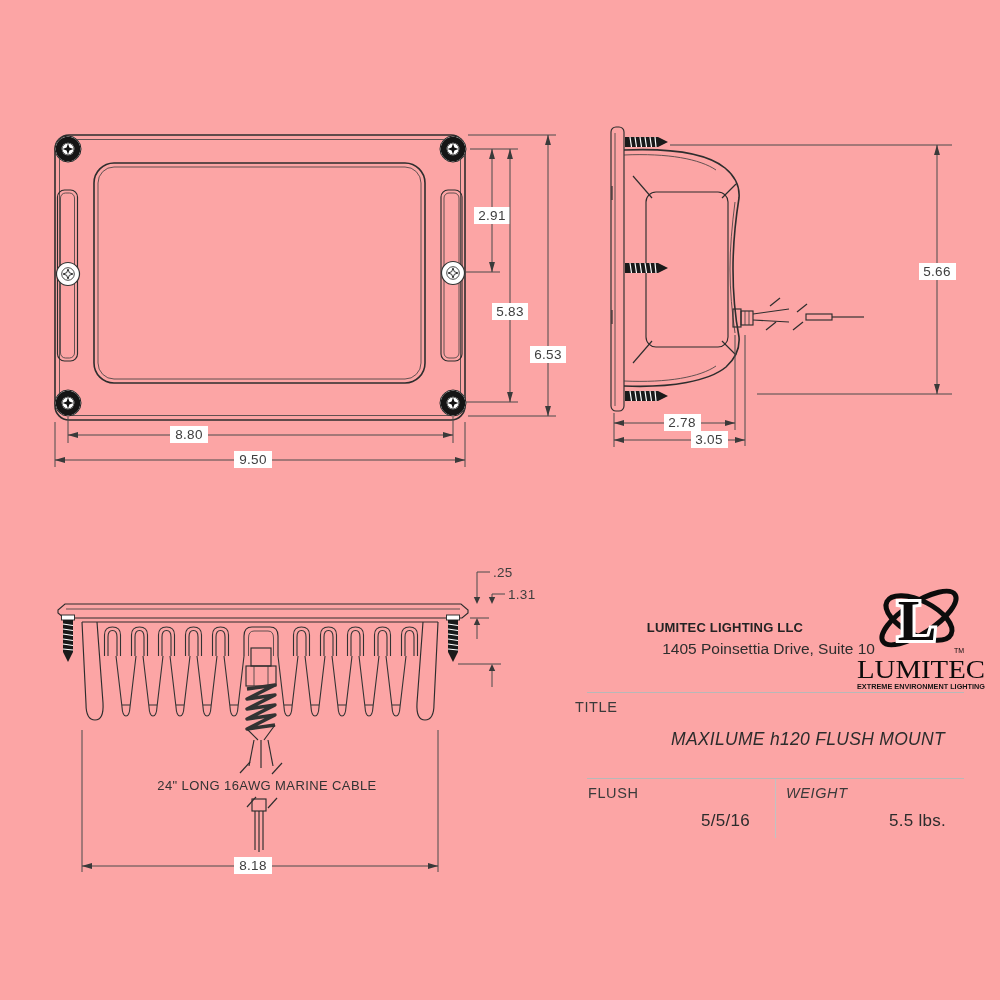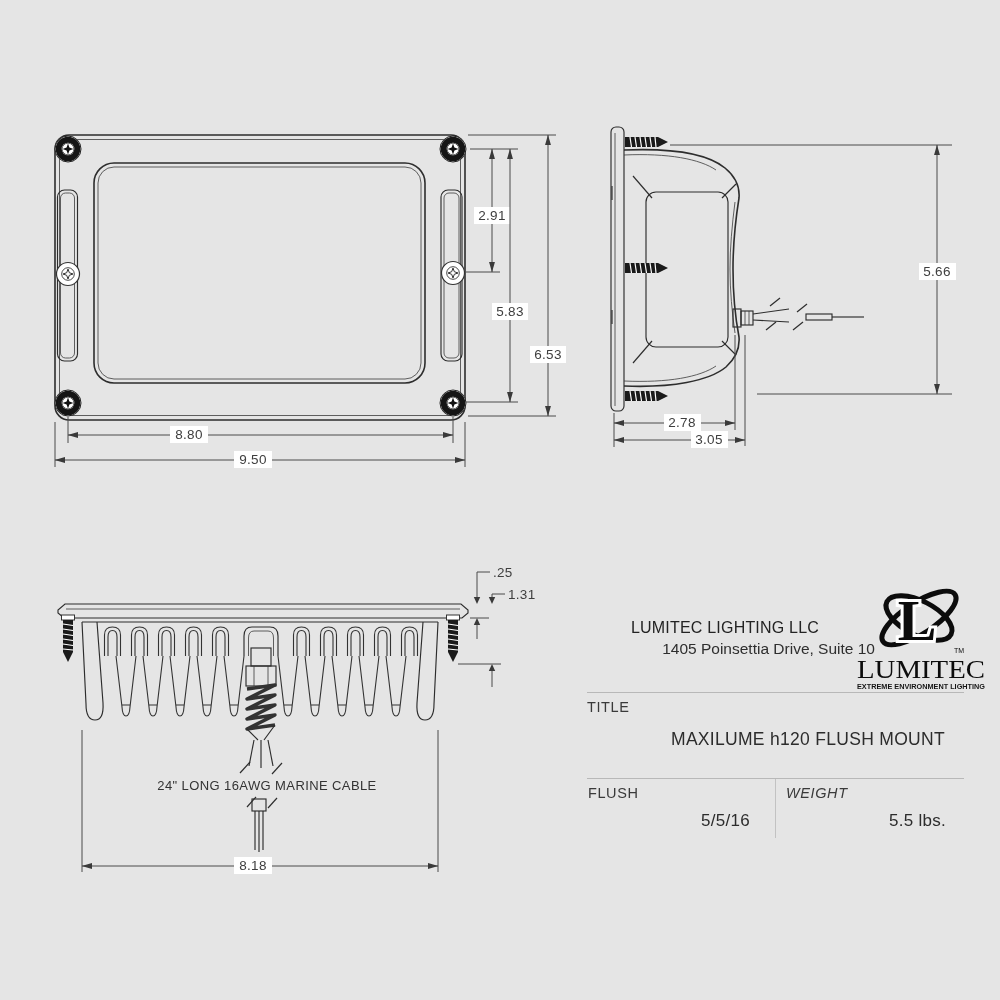--- a/index.html
+++ b/index.html
@@ -1,35 +1,35 @@
 <!DOCTYPE html>
 <html><head>
 <meta charset="utf-8">
 <style>
   html,body{margin:0;padding:0;background:#fff;}
-  #page{position:relative;width:1000px;height:1000px;background:#e5e5e5;overflow:hidden;
+  #page{position:relative;width:1000px;height:1000px;background:#fca5a5;overflow:hidden;
         font-family:"Liberation Sans",sans-serif;color:#2b2b2b;}
   svg{position:absolute;left:0;top:0;}
   .pl{stroke:#2d2d2d;stroke-width:1.6;fill:none;}
   .ml{stroke:#2d2d2d;stroke-width:1.15;fill:none;}
   .tl{stroke:#3b3b3b;stroke-width:0.8;fill:none;}
   .dl{stroke:#4a4a4a;stroke-width:1;fill:none;}
   .dim{font-family:"Liberation Sans",sans-serif;font-size:13.5px;fill:#3e3e3e;text-anchor:middle;letter-spacing:.3px;}
   .dim-s{font-family:"Liberation Sans",sans-serif;font-size:13.5px;fill:#3e3e3e;text-anchor:start;letter-spacing:.3px;}
   .cable{font-family:"Liberation Sans",sans-serif;font-size:13px;fill:#333;text-anchor:middle;letter-spacing:.4px;}
   .wbg{fill:#ffffff;}
   .tb{position:absolute;}
   .tb-company{left:575px;top:617px;width:300px;text-align:center;line-height:21px;}
-  .tb-company .name{font-weight:normal;font-size:16px;color:#232323;letter-spacing:.2px;}
+  .tb-company .name{font-weight:bold;font-size:13px;color:#232323;letter-spacing:.2px;}
   .tb-company .addr{font-size:15.5px;color:#2e2e2e;text-align:right;}
   .rule{position:absolute;height:1px;background:#b8b8b8;}
   .vrule{position:absolute;width:1px;background:#c2c2c2;}
   .lbl{position:absolute;font-size:14.5px;color:#3a3a3a;letter-spacing:.6px;}
   .val{position:absolute;font-size:17px;color:#2c2c2c;text-align:center;letter-spacing:.3px;}
-  .tb-title-value{left:628px;top:729px;width:360px;font-size:17.5px;}
+  .tb-title-value{left:628px;top:729px;width:360px;font-size:17.5px;font-style:italic;}
 </style>
 </head>
 <body>
 
 <div id="page">
 
   <svg width="1000" height="1000" viewBox="0 0 1000 1000">
     <defs>
       <marker id="ae" markerWidth="12" markerHeight="8" refX="10.2" refY="3" orient="auto" markerUnits="userSpaceOnUse">
         <path d="M0,0 L10.5,3 L0,6 Z" fill="#3a3a3a"></path>
@@ -279,21 +279,21 @@
       <ellipse cx="64" cy="44" rx="43" ry="15.5" transform="rotate(-33 64 44)" fill="none" stroke="#0c0c0c" stroke-width="5"></ellipse>
       <ellipse cx="64" cy="44" rx="36" ry="17" transform="rotate(27 64 44)" fill="none" stroke="#0c0c0c" stroke-width="5"></ellipse>
     </g>
     <text x="62" y="66" text-anchor="middle" font-family="Liberation Serif, serif" font-weight="bold" font-size="58" fill="#0b0b0b" style="paint-order:stroke;stroke:#ffffff;stroke-width:6;">L</text>
     <text x="99" y="79" font-family="Liberation Sans, sans-serif" font-size="7" fill="#0b0b0b">TM</text>
     <text x="66" y="104" text-anchor="middle" font-family="Liberation Serif, serif" font-size="25.5" textLength="128" lengthAdjust="spacingAndGlyphs" fill="#0c0c0c">LUMITEC</text>
     <text x="66" y="114.5" text-anchor="middle" font-family="Liberation Sans, sans-serif" font-size="6.6" font-weight="bold" textLength="128" lengthAdjust="spacingAndGlyphs" fill="#151515">EXTREME ENVIRONMENT LIGHTING</text>
   </svg>
 
   <div class="rule" style="left:587px;top:692px;width:377px;"></div>
-  <div class="lbl" style="left:587px;top:699px;">TITLE</div>
+  <div class="lbl" style="left:575px;top:699px;">TITLE</div>
   <div class="val tb-title-value">MAXILUME h120 FLUSH MOUNT</div>
 
   <div class="rule" style="left:587px;top:778px;width:377px;"></div>
   <div class="vrule" style="left:775px;top:779px;height:59px;"></div>
 
   <div class="lbl" style="left:588px;top:785px;">FLUSH</div>
   <div class="val" style="left:600px;top:811px;width:150px;text-align:right;">5/5/16</div>
   <div class="lbl" style="left:786px;top:785px;font-style:italic;">WEIGHT</div>
   <div class="val" style="left:845px;top:811px;width:145px;">5.5 lbs.</div>
 

